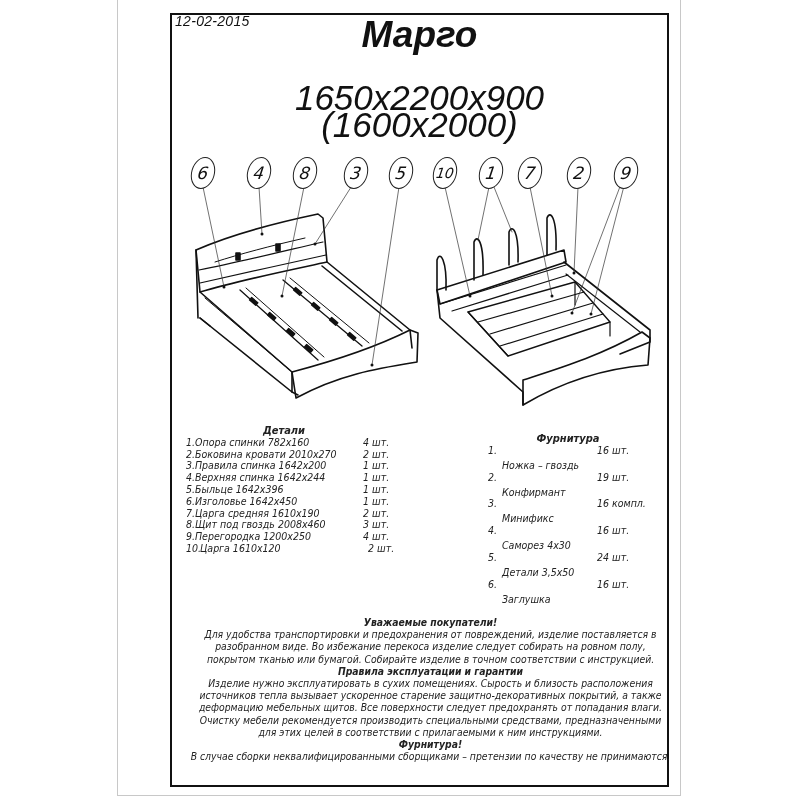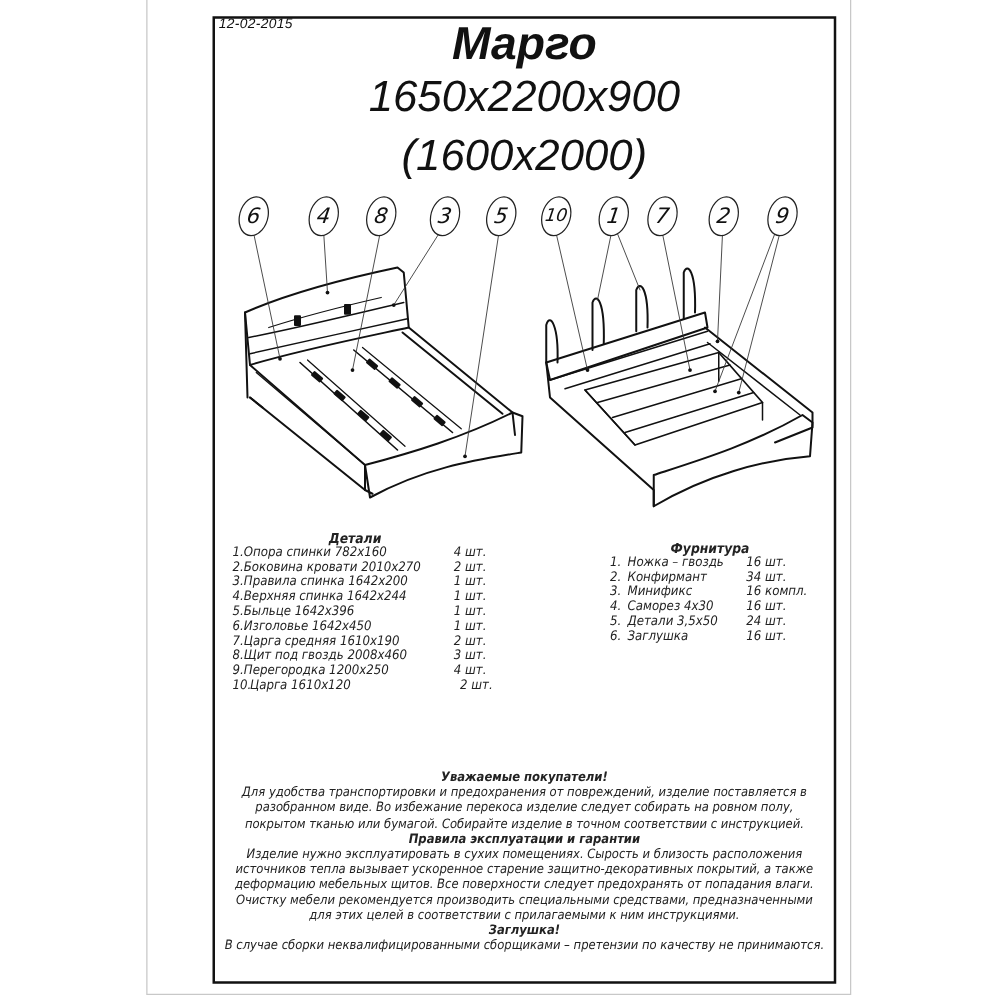--- a/index.html
+++ b/index.html
@@ -2,45 +2,45 @@
 <html><head>
 <meta charset="utf-8">
 <style>
   html, body { margin:0; padding:0; background:#ffffff; }
   body { width:800px; height:800px; position:relative; overflow:hidden;
          font-family:"DejaVu Sans", sans-serif; color:#111; }
   .outer-frame { position:absolute; left:117px; top:-2px; width:564px; height:798px;
                  border:1px solid #c8c8c8; box-sizing:border-box; }
   .inner-frame { position:absolute; left:170px; top:13px; width:499px; height:774px;
                  border:2px solid #111; box-sizing:border-box; }
-  .date { position:absolute; left:175px; top:13px; font-size:11px; font-style:italic;
+  .date { position:absolute; left:175px; top:13px; font-size:14px; font-style:italic;
           font-family:"Liberation Sans", sans-serif; letter-spacing:0.3px; }
   .title { position:absolute; left:170px; width:499px; text-align:center;
            font-family:"Liberation Sans", sans-serif; font-style:italic; line-height:1; }
   .title.name { top:16px; font-size:37px; font-weight:bold; }
-  .title.dims { top:60px; font-size:35px; }
+  .title.dims { top:80px; font-size:35px; }
   .title.sleep { top:107px; font-size:35px; }
 
   .callout { position:absolute; width:24px; height:32px; border:1px solid #222;
              border-radius:50%; box-sizing:border-box; display:flex; align-items:center;
              justify-content:center; font-family:"DejaVu Sans", sans-serif; font-style:italic;
              font-size:17px; font-weight:300; transform:skewX(-8deg); background:#fff; }
   .drawing { position:absolute; left:0; top:0; width:800px; height:800px; pointer-events:none; }
 
   .list { position:absolute; font-family:"DejaVu Sans Condensed","DejaVu Sans", sans-serif;
           font-style:italic; font-size:10.5px; line-height:11.8px; color:#222; }
   .list h4 { margin:0; font-size:11px; font-weight:bold; text-align:center; }
   .row { display:flex; white-space:nowrap; }
   .row .num { width:14px; }
   .row .lbl { flex:0 0 auto; }
   .parts .row .lbl { width:156px; }
   .parts .row .qty { width:30px;margin-left:12px; }
-  .hardware .row .lbl { width:95px; }
-
-  .notes { position:absolute; left:172px; width:495px; top:616px; text-align:center;
+  .hardware .row .lbl { width:95px;margin-top:15px; }
+
+  .notes { position:absolute; left:183px; width:495px; top:616px; text-align:center;
            font-family:"DejaVu Sans Condensed","DejaVu Sans", sans-serif; font-style:italic;
            font-size:10.3px; line-height:12.2px; color:#222; }
   .notes .hd { font-weight:bold; }
   .notes p { margin:0; }
 </style>
 </head>
 <body>
 
 <div class="outer-frame"></div>
 <div class="inner-frame"></div>
@@ -214,21 +214,21 @@
 <div class="list hardware" style="left:488px;top:433px;width:160px">
   <h4>Фурнитура</h4>
   <div class="row">
       <span class="num">1.</span>
       <span class="lbl">Ножка – гвоздь</span>
       <span class="qty">16 шт.</span>
     </div>
   <div class="row">
       <span class="num">2.</span>
       <span class="lbl">Конфирмант</span>
-      <span class="qty">34 шт.</span>
+      <span class="qty">19 шт.</span>
     </div>
   <div class="row">
       <span class="num">3.</span>
       <span class="lbl">Минификс</span>
       <span class="qty">16 компл.</span>
     </div>
   <div class="row">
       <span class="num">4.</span>
       <span class="lbl">Саморез 4x30</span>
       <span class="qty">16 шт.</span>
@@ -243,15 +243,15 @@
       <span class="lbl">Заглушка</span>
       <span class="qty">16 шт.</span>
     </div>
 </div>
 
 <div class="notes">
   <p class="hd">Уважаемые покупатели!</p>
   <p style="padding:0 10px">Для удобства транспортировки  и предохранения от повреждений, изделие поставляется в разобранном виде. Во избежание перекоса изделие следует собирать на ровном полу, покрытом тканью или бумагой. Собирайте изделие в точном соответствии с инструкцией.</p>
   <p class="hd">Правила эксплуатации и гарантии</p>
   <p style="padding:0 12px">Изделие нужно эксплуатировать в сухих помещениях. Сырость и близость расположения источников тепла вызывает ускоренное старение защитно-декоративных покрытий, а также деформацию мебельных щитов. Все поверхности следует предохранять от попадания влаги. Очистку мебели рекомендуется производить специальными средствами, предназначенными для этих целей в соответствии с прилагаемыми к ним инструкциями.</p>
-  <p class="hd">Заглушка!</p>
+  <p class="hd">Фурнитура!</p>
   <p>В случае сборки неквалифицированными сборщиками – претензии по качеству не принимаются.</p>
 </div>
 
 </body></html>

